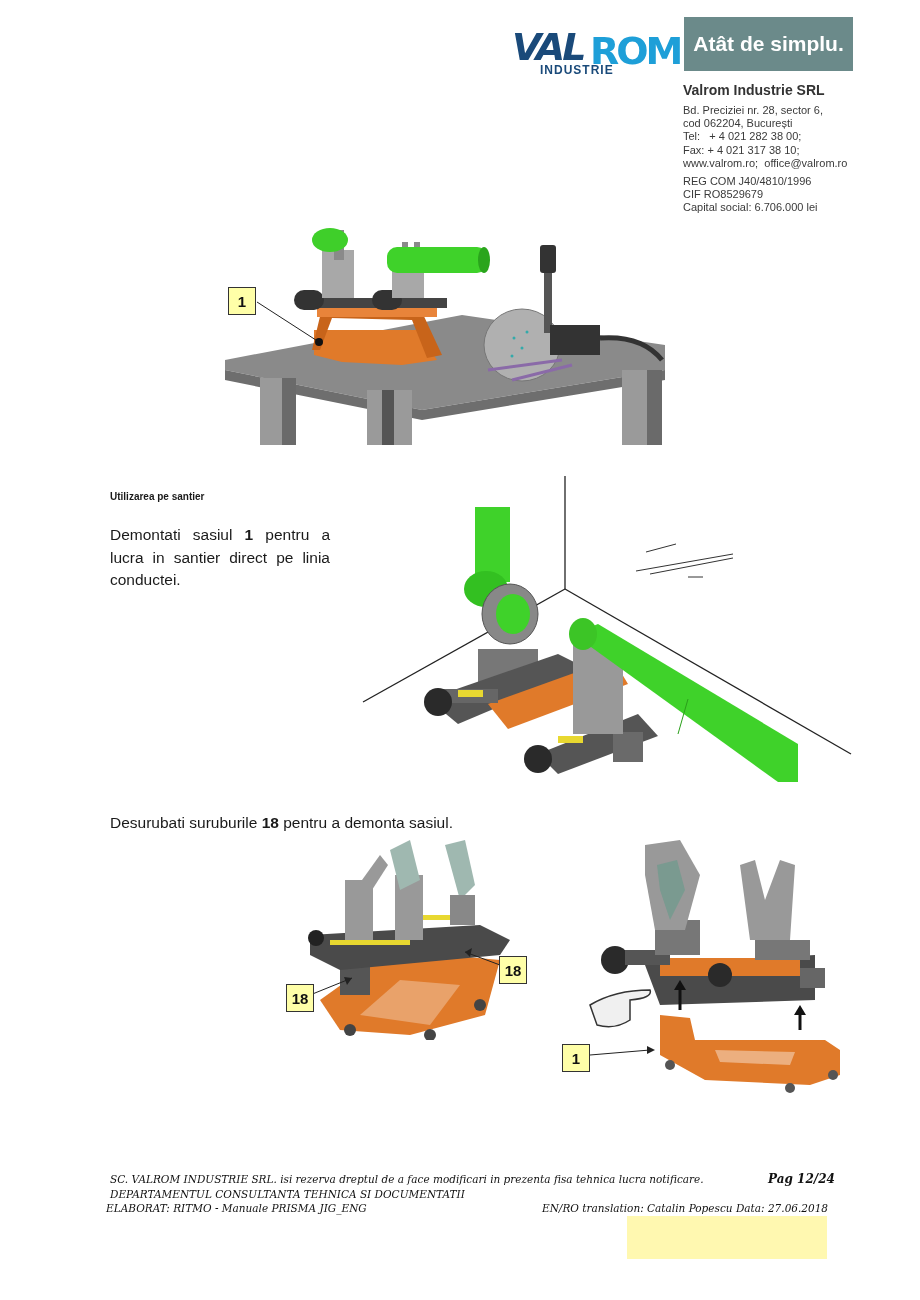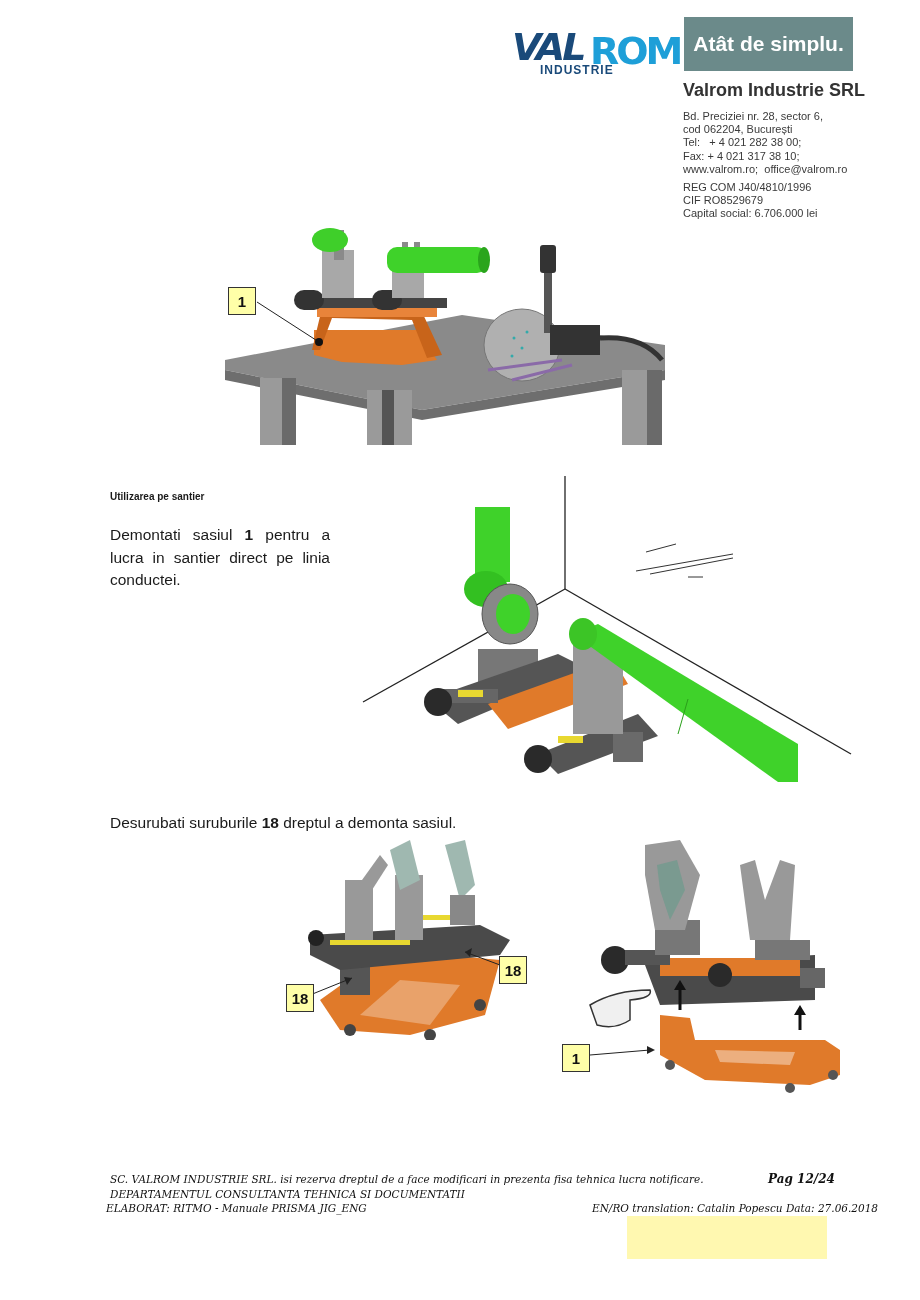--- a/index.html
+++ b/index.html
@@ -7,21 +7,21 @@
   .abs { position: absolute; }
 
   
   .logo { left: 512px; top: 27px; width: 165px; height: 48px; }
   .logo-val { position: absolute; left: 0; top: 0; font-family: "DejaVu Sans", sans-serif; font-weight: bold; font-style: italic; font-size: 38px; color: #1a4a7a; letter-spacing: -3px; line-height: 40px; }
   .logo-rom { position: absolute; left: 78px; top: 4px; font-family: "DejaVu Sans", sans-serif; font-weight: bold; font-size: 38px; color: #1e9fd8; letter-spacing: -3px; line-height: 40px; text-align: right; }
   .logo-ind { position: absolute; left: 12px; top: 36px; font-size: 12px; font-weight: bold; color: #1a4a7a; letter-spacing: 1px; padding-left: 16px; }
   .slogan { left: 684px; top: 17px; width: 169px; height: 54px; background: #6b8a8a; color: #ffffff; font-weight: bold; font-size: 21px; display: flex; align-items: center; justify-content: center; }
 
   .company { left: 683px; top: 82px; font-size: 11px; line-height: 13.2px; color: #3a3a3a; }
-  .company .name { font-size: 18px; font-weight: bold; color: #333; margin-bottom: 12px; line-height: 16px; }
+  .company .name { font-size: 14px; font-weight: bold; color: #333; margin-bottom: 6px; line-height: 16px; }
   .company .gap { height: 5px; }
 
   
   .heading { left: 110px; top: 491px; font-family: "Liberation Sans", sans-serif; font-weight: bold; font-size: 10px; }
   .para { left: 110px; top: 524px; width: 220px; font-size: 15.5px; line-height: 22.5px; text-align: justify; }
   .para2 { left: 110px; top: 814px; font-size: 15.5px; }
 
   .callout { background: #ffffa8; border: 1px solid #333; font-weight: bold; font-size: 15px; display: flex; align-items: center; justify-content: center; color: #111; }
 
   .footer { font-family: "DejaVu Serif", serif; font-style: italic; font-size: 10.5px; color: #111; line-height: 14px; }
@@ -134,21 +134,21 @@
 
     <rect x="215" y="170" width="50" height="90" fill="#999"></rect>
 
     <polygon points="215,160 240,150 440,270 440,308 420,308" fill="#3fd22a"></polygon>
     <ellipse cx="225" cy="160" rx="14" ry="16" fill="#3cc526"></ellipse>
     <line x1="330" y1="225" x2="320" y2="260" stroke="#2a9f1a"></line>
   </svg>
 </div>
 
 <div class="abs para2">
-  <span>Desurubati suruburile </span><b>18</b><span> dreptul a demonta sasiul.</span>
+  <span>Desurubati suruburile </span><b>18</b><span> pentru a demonta sasiul.</span>
 </div>
 
 <div class="abs" style="left:300px;top:840px;width:230px;height:200px;">
   <svg width="230" height="200" viewBox="0 0 230 200">
     <polygon points="20,160 90,110 200,120 185,175 110,195 40,190" fill="#e07a2a"></polygon>
     <polygon points="60,175 100,140 160,145 130,185" fill="#fff" opacity="0.3"></polygon>
     <circle cx="50" cy="190" r="6" fill="#444"></circle>
       <circle cx="130" cy="195" r="6" fill="#444"></circle>
       <circle cx="180" cy="165" r="6" fill="#444"></circle>
     <rect x="40" y="115" width="30" height="40" fill="#555"></rect>
@@ -201,14 +201,14 @@
     <line x1="5" y1="215" x2="65" y2="210" stroke="#222"></line>
     <polygon points="70,210 62,206 62,214" fill="#222"></polygon>
   </svg>
 </div>
 <div class="abs callout" style="left:562px;top:1044px;width:26px;height:26px;">1</div>
 
 <div class="abs footer" style="left:110px;top:1172px;">SC. VALROM INDUSTRIE SRL. isi rezerva dreptul de a face modificari in prezenta fisa tehnica lucra notificare.</div>
 <div class="abs footer" style="left:768px;top:1172px;font-weight:bold;font-size:12px;">Pag 12/24</div>
 <div class="abs footer" style="left:110px;top:1187px;font-style:italic;">DEPARTAMENTUL CONSULTANTA TEHNICA SI DOCUMENTATII</div>
 <div class="abs footer" style="left:106px;top:1201px;">ELABORAT: RITMO - Manuale PRISMA JIG_ENG</div>
-<div class="abs footer" style="left:592px;top:1201px;text-align:right;">EN/RO translation: Catalin Popescu Data: 27.06.2018</div>
+<div class="abs footer" style="left:542px;top:1201px;text-align:right;">EN/RO translation: Catalin Popescu Data: 27.06.2018</div>
 <div class="abs yellow-box"></div>
 
 </body></html>

